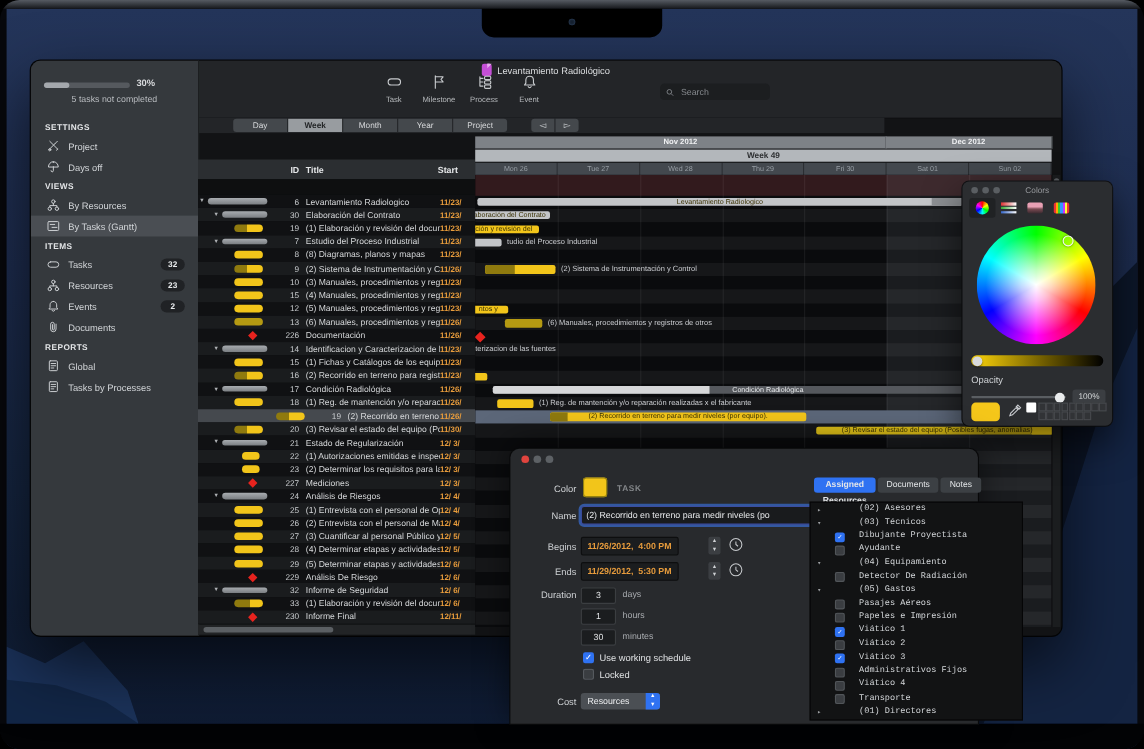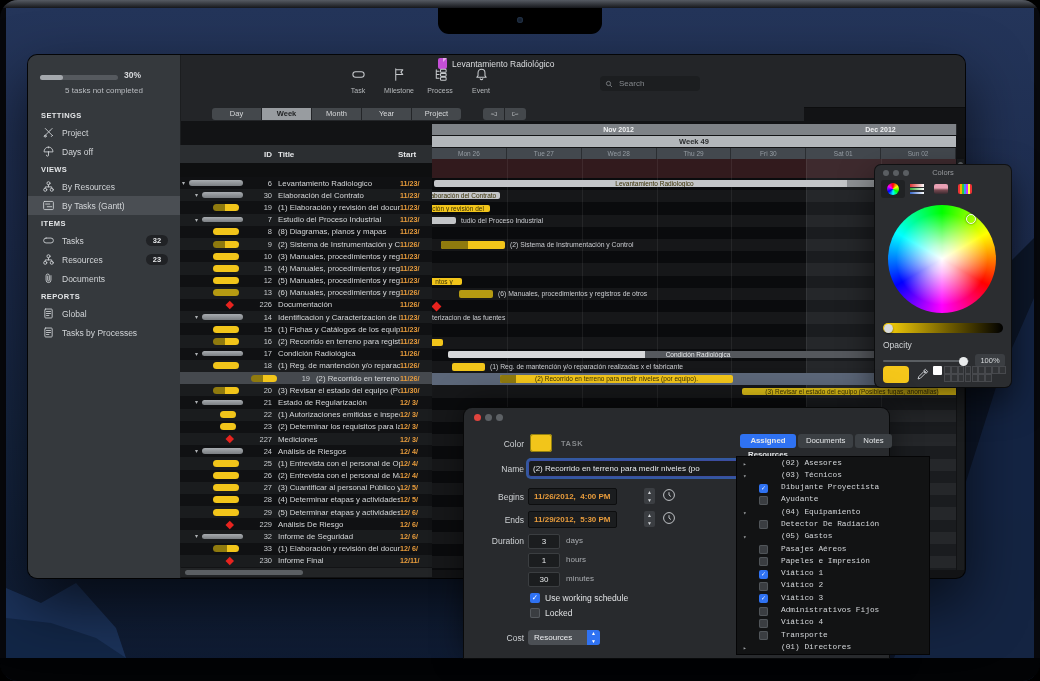--- a/index.html
+++ b/index.html
@@ -297,20 +297,30 @@
                 <circle cx="12" cy="12" r="1.9"></circle>
                 <path d="M8 6v2.5M4 10V8.5h8V10"></path>
               </svg>
             </span>
             <span class="sb-label">Resources</span>
             <span class="sb-badge">23</span>
           </div>
           <div class="sb-item">
             <span class="sb-ico">
               <svg viewBox="0 0 16 16" fill="none" stroke="currentColor" stroke-width="1.1" stroke-linecap="round" stroke-linejoin="round">
+                <path d="M8 2.5c-2.3 0-3.7 1.8-3.7 3.8v2.9L3 11h10l-1.3-1.8V6.3c0-2-1.4-3.8-3.7-3.8z"></path>
+                <path d="M6.6 12.5a1.5 1.5 0 0 0 2.8 0"></path>
+              </svg>
+            </span>
+            <span class="sb-label">Events</span>
+            <span class="sb-badge">2</span>
+          </div>
+          <div class="sb-item">
+            <span class="sb-ico">
+              <svg viewBox="0 0 16 16" fill="none" stroke="currentColor" stroke-width="1.1" stroke-linecap="round" stroke-linejoin="round">
                 <path d="M11 4.5v5.5a3 3 0 0 1-6 0V4.5a2 2 0 0 1 4 0v5.5a1 1 0 0 1-2 0V5"></path>
               </svg>
             </span>
             <span class="sb-label">Documents</span>
           </div>
           <div class="sb-head">REPORTS</div>
           <div class="sb-item">
             <span class="sb-ico">
               <svg viewBox="0 0 16 16" fill="none" stroke="currentColor" stroke-width="1.1" stroke-linecap="round" stroke-linejoin="round">
                 <rect x="3.5" y="2.5" width="9" height="11" rx="1"></rect>

